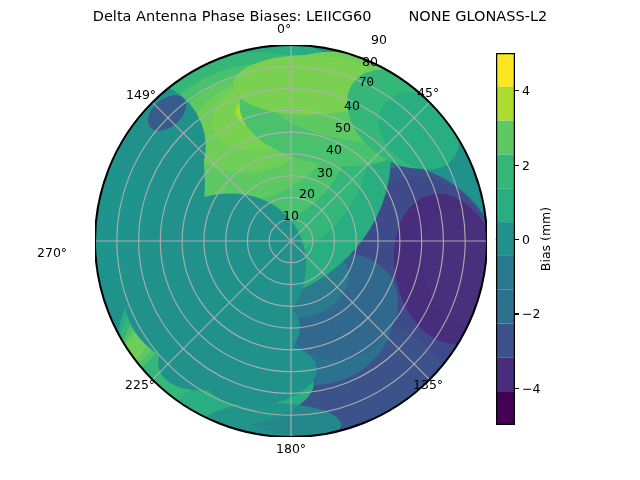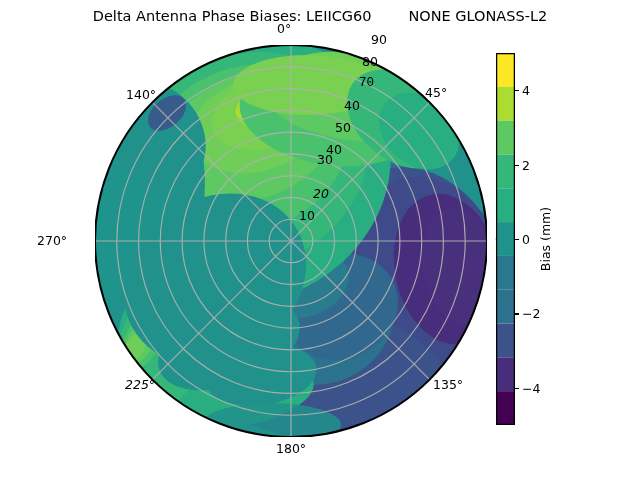--- a/index.html
+++ b/index.html
@@ -203,31 +203,31 @@
         <line x1="196" y1="0" x2="196" y2="392"></line>
         <line x1="0" y1="196" x2="392" y2="196"></line>
         <line x1="57.4" y1="57.4" x2="334.6" y2="334.6"></line>
         <line x1="334.6" y1="57.4" x2="57.4" y2="334.6"></line>
       </g>
 
       <circle cx="196" cy="196" r="196" fill="none" stroke="#000000" stroke-width="2"></circle>
     </svg>
 
     <div class="ang-label" style="left:182px; top:-24px;">0°</div>
-    <div class="ang-label" style="left:322px; top:40px;margin-left:8px;">45°</div>
+    <div class="ang-label" style="left:322px; top:40px;">45°</div>
     <div class="ang-label" style="left:400px; top:188px;">90</div>
-    <div class="ang-label" style="left:318px; top:332px;margin-left:20px;">135°</div>
+    <div class="ang-label" style="left:318px; top:332px;">135°</div>
     <div class="ang-label" style="left:181px; top:396px;">180°</div>
-    <div class="ang-label" style="left:30px; top:332px;font-style:italic;">225°</div>
-    <div class="ang-label" style="left:-58px; top:188px;">270°</div>
-    <div class="ang-label" style="left:31px; top:42px;">140°</div>
-
-    <div class="r-label" style="left:204px; top:163px;">10</div>
-    <div class="r-label" style="left:218px; top:141px;font-style:italic;">20</div>
-    <div class="r-label" style="left:222px; top:107px;text-align:right;">30</div>
+    <div class="ang-label" style="left:30px; top:332px;">225°</div>
+    <div class="ang-label" style="left:-58px; top:200px;">270°</div>
+    <div class="ang-label" style="left:31px; top:42px;">149°</div>
+
+    <div class="r-label" style="left:188px; top:163px;">10</div>
+    <div class="r-label" style="left:204px; top:141px;">20</div>
+    <div class="r-label" style="left:222px; top:120px;text-align:right;">30</div>
     <div class="r-label" style="left:231px; top:97px;">40</div>
     <div class="r-label" style="left:240px; top:75px;">50</div>
     <div class="r-label" style="left:249px; top:53px;">40</div>
     <div class="r-label" style="left:264px; top:31px;font-family:Liberation Mono, monospace;">70</div>
     <div class="r-label" style="left:267px; top:9px;">80</div>
     <div class="r-label" style="left:276px; top:-13px;">90</div>
   </div>
 
   <div id="cbar-wrap">
     <svg id="cbar-svg" viewBox="0 0 19 372" preserveAspectRatio="none">

